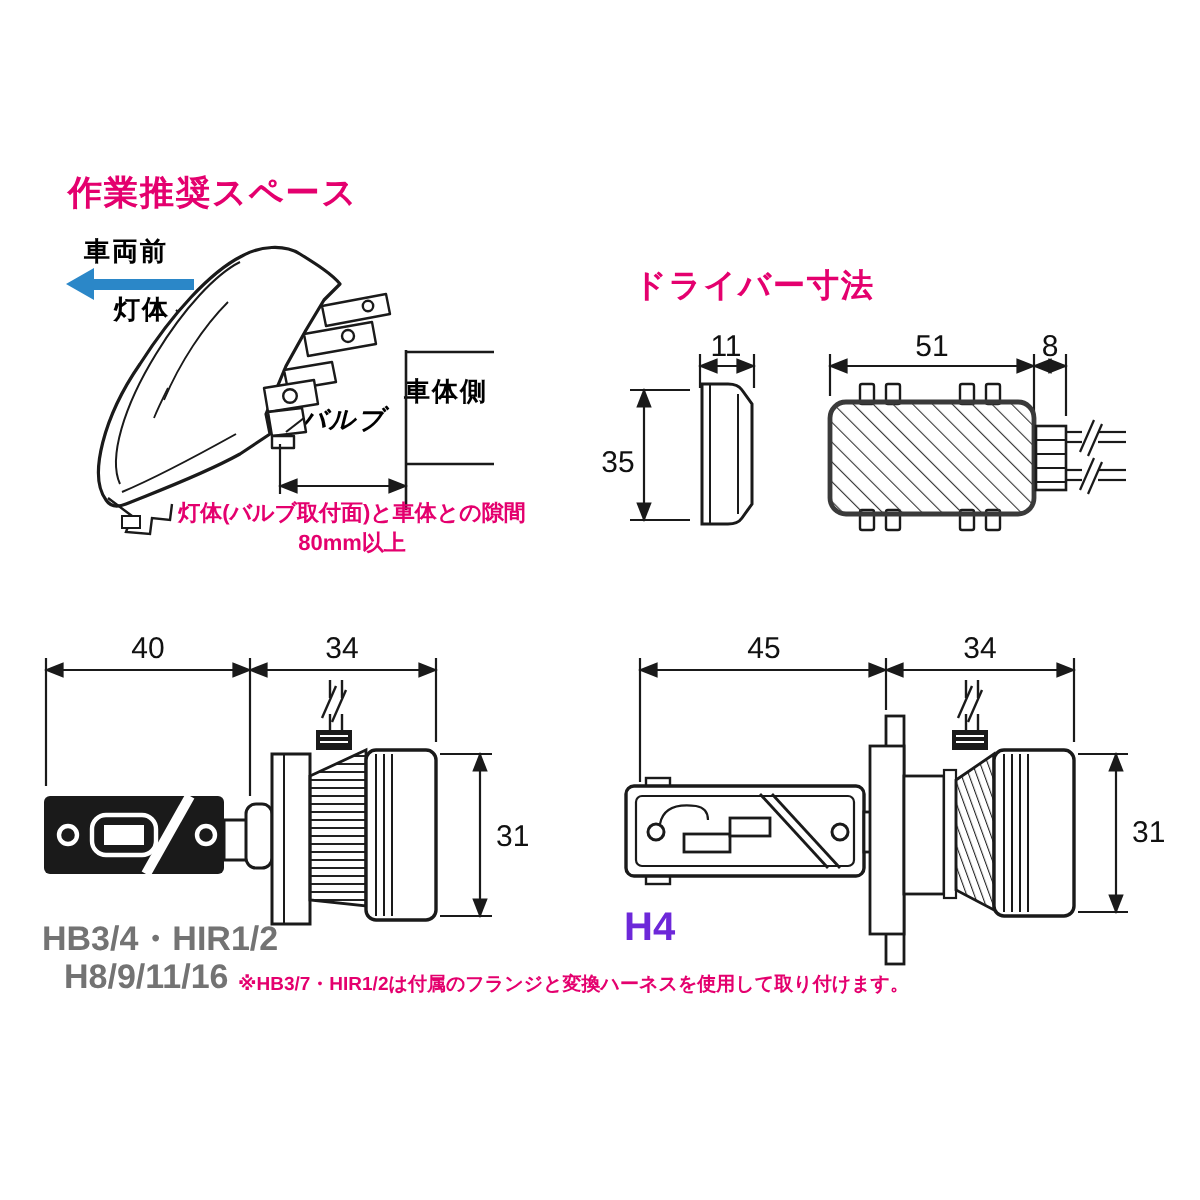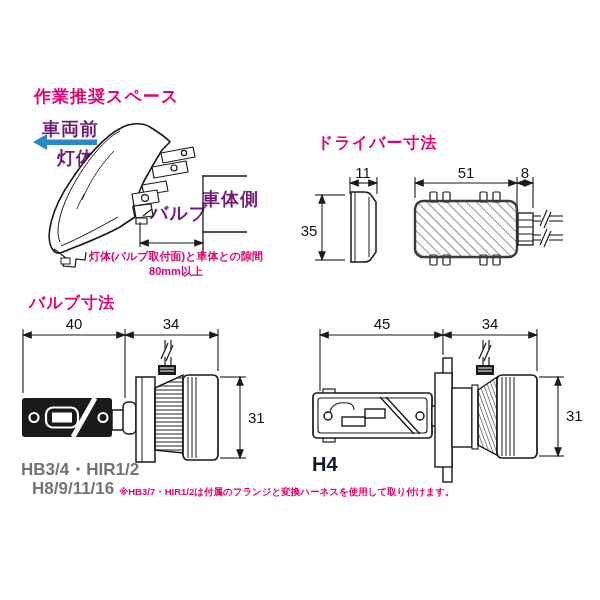--- a/index.html
+++ b/index.html
@@ -2,39 +2,39 @@
 <html><head>
 <meta charset="utf-8">
 <style>
   html,body{margin:0;padding:0;background:#fff;}
   .stage{position:relative;width:600px;height:600px;background:#ffffff;overflow:hidden;
          font-family:"Liberation Sans","DejaVu Sans",sans-serif;color:#1a1a1a;}
   .abs{position:absolute;white-space:nowrap;}
   .sec-title{color:#e4006e;font-weight:700;letter-spacing:1px;}
   .t17{font-size:17px;}
   .t16{font-size:16px;}
-  .lbl{font-size:18px;font-weight:700;color:#701a75;letter-spacing:1px;}
+  .lbl{font-size:13px;font-weight:700;color:#000000;letter-spacing:1px;}
   .pink-note{color:#e4006e;font-weight:600;}
   .part-label{font-size:17px;font-weight:600;color:#737373;}
-  .h4-label{font-size:20px;font-weight:700;color:#0f172a;}
+  .h4-label{font-size:20px;font-weight:700;color:#6d28d9;}
   svg{position:absolute;overflow:visible;}
   svg text{font-family:"Liberation Sans","DejaVu Sans",sans-serif;font-size:15px;fill:#111;}
 </style>
 </head>
 <body>
 
 <div class="stage">
 
   <div class="abs sec-title t17" style="left:34px;top:85px;">作業推奨スペース</div>
 
   <div class="abs lbl" style="left:42px;top:117px;">車両前</div>
 
   <div class="abs lbl" style="left:57px;top:146px;">灯体</div>
 
-  <div class="abs lbl" style="left:150px;top:201px;">バルブ</div>
+  <div class="abs lbl" style="left:150px;top:201px;font-style:italic;">バルブ</div>
 
   <div class="abs lbl" style="left:202px;top:187px;">車体側</div>
 
   <svg width="230" height="175" viewBox="0 0 230 175" style="left:30px;top:105px;">
     <defs>
       <marker id="wsE" markerWidth="9" markerHeight="7" refX="8" refY="3.5" orient="auto">
         <path d="M0,0 L9,3.5 L0,7 Z" fill="#1a1a1a"></path>
         </marker>
       <marker id="wsS" markerWidth="9" markerHeight="7" refX="1" refY="3.5" orient="auto">
         <path d="M9,0 L0,3.5 L9,7 Z" fill="#1a1a1a"></path>
@@ -154,21 +154,20 @@
         <line x1="238" y1="85" x2="246" y2="85"></line>
           <line x1="254" y1="85" x2="268" y2="85"></line>
         <line x1="238" y1="90" x2="246" y2="90"></line>
           <line x1="254" y1="90" x2="268" y2="90"></line>
         <line x1="245" y1="95" x2="252" y2="79"></line>
           <line x1="249" y1="97" x2="256" y2="81"></line>
       </g>
     </g>
   </svg>
 
-  <div class="abs sec-title t16" style="left:29px;top:293px;">バルブ寸法</div>
 
   <svg width="255" height="160" viewBox="0 0 255 160" style="left:15px;top:313px;">
     <defs>
       <pattern id="hlin" width="4" height="4" patternUnits="userSpaceOnUse">
         <line x1="0" y1="1" x2="4" y2="1" stroke="#222" stroke-width="1"></line>
       </pattern>
       <marker id="b1E" markerWidth="9" markerHeight="7" refX="8" refY="3.5" orient="auto">
         <path d="M0,0 L9,3.5 L0,7 Z" fill="#1a1a1a"></path>
         </marker>
       <marker id="b1S" markerWidth="9" markerHeight="7" refX="1" refY="3.5" orient="auto">

